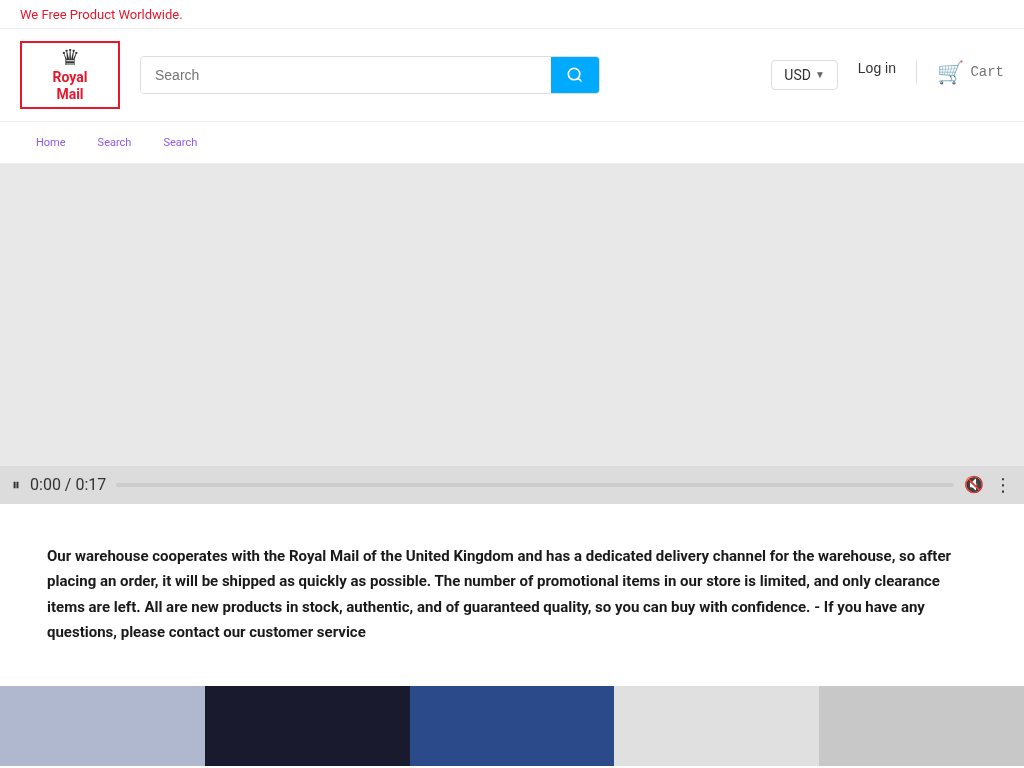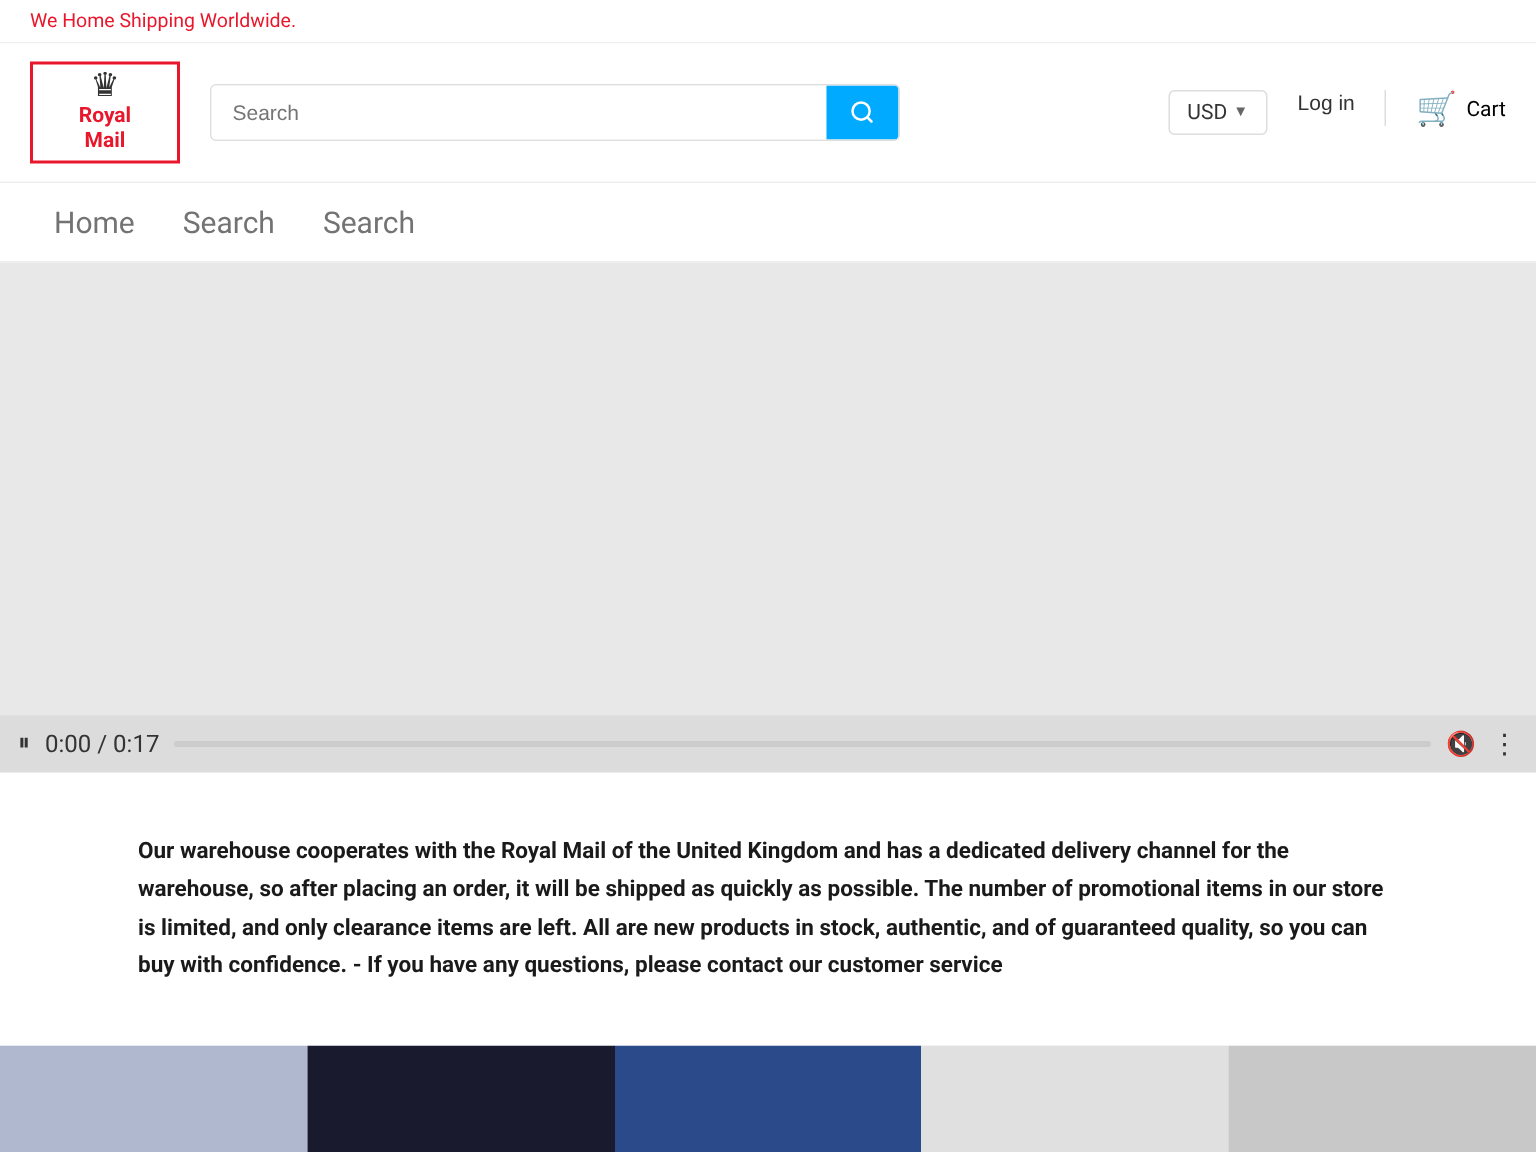--- a/index.html
+++ b/index.html
@@ -116,36 +116,37 @@
       align-items: center;
       gap: 6px;
       cursor: pointer;
     }
     .cart-icon {
       color: #e8172c;
       font-size: 22px;
     }
     .cart-label {
       font-size: 14px;
-      color: #000000;
+      color: #737373;
+      font-family: Liberation Mono, monospace;
     }
 
     
     .nav-bar {
       display: flex;
       align-items: center;
       padding: 0 20px;
       background: #fff;
       border-bottom: 1px solid #eee;
       gap: 0;
     }
     .nav-item {
       padding: 14px 16px;
-      font-size: 20px;
-      color: #737373;
+      font-size: 11px;
+      color: #8b5cf6;
       cursor: pointer;
       text-decoration: none;
     }
 
     
     .video-section {
       background: #f0f0f0;
       position: relative;
       width: 100%;
       height: 340px;
@@ -208,21 +209,21 @@
     .more-btn {
       background: none;
       border: none;
       cursor: pointer;
       font-size: 18px;
       color: #333;
     }
 
     
     .description-section {
-      padding: 40px 92px;
+      padding: 40px 47px;
       background: #fff;
     }
     .description-text {
       font-size: 15px;
       font-weight: bold;
       line-height: 1.7;
       color: #1a1a1a;
     }
 
     
@@ -242,21 +243,21 @@
     .product-thumb:nth-child(1) { background: #b0b8d0; }
     .product-thumb:nth-child(2) { background: #1a1a2e; }
     .product-thumb:nth-child(3) { background: #2a4a8a; }
     .product-thumb:nth-child(4) { background: #e0e0e0; }
     .product-thumb:nth-child(5) { background: #c8c8c8; }
   </style>
 </head>
 <body>
 
 <div class="announcement-bar">
-  <span>We Home Shipping Worldwide.</span>
+  <span>We Free Product Worldwide.</span>
 </div>
 
 <div class="header">
   <div class="logo-wrapper">
     <div class="logo-box">
       <span class="logo-crown">♛</span>
       <span class="logo-text">Royal<br>Mail</span>
     </div>
   </div>
 

